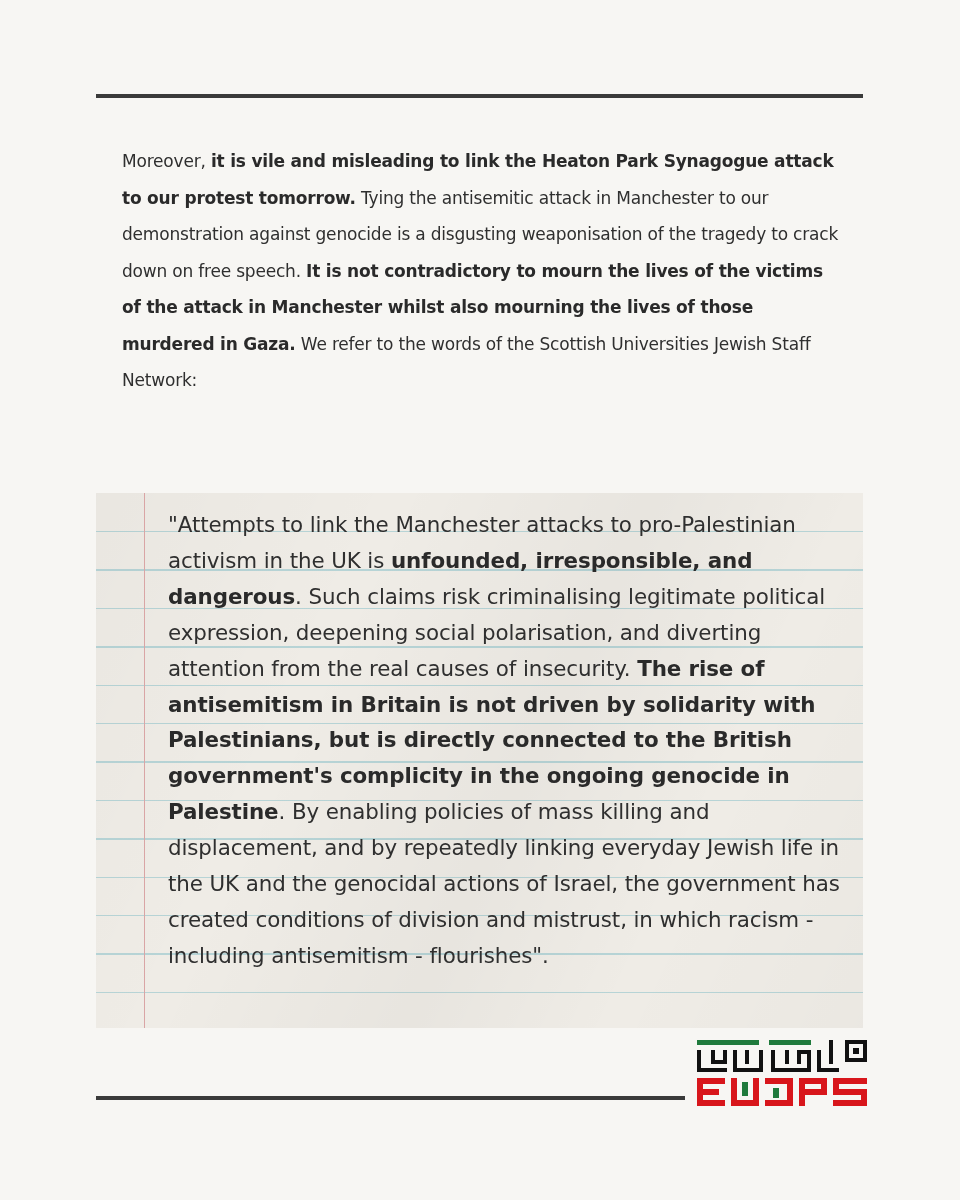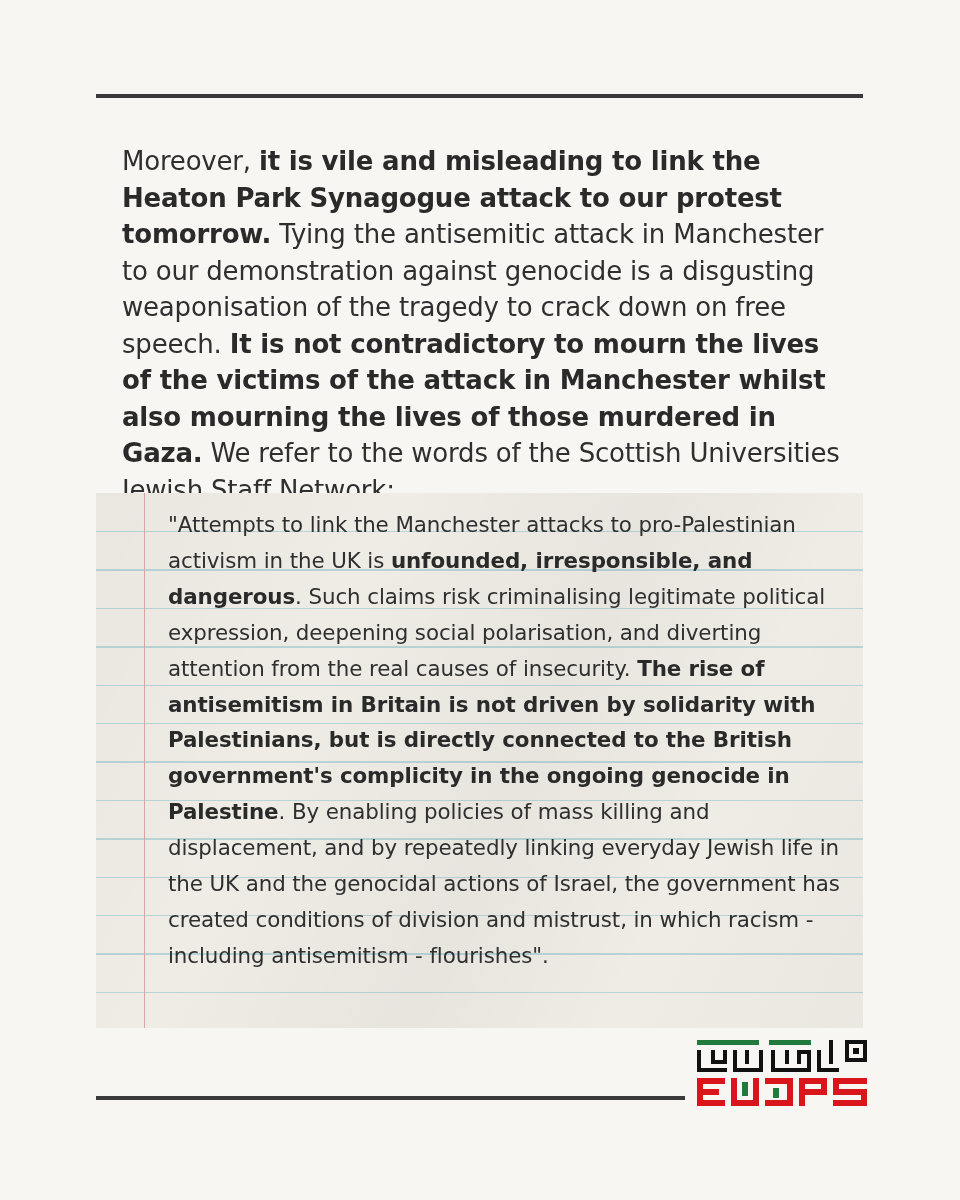--- a/index.html
+++ b/index.html
@@ -15,21 +15,21 @@
     position: absolute; left: 96px; top: 94px;
     width: 767px; height: 4px; background: #3a3a3a;
   }
   .rule-bottom {
     position: absolute; left: 96px; top: 1096px;
     width: 589px; height: 4px; background: #3a3a3a;
   }
   .intro {
     position: absolute; left: 122px; top: 143px;
     width: 720px;
-    font-size: 26px; line-height: 36.5px;
+    font-size: 17px; line-height: 36.5px;
     letter-spacing: -0.2px;
   }
   .intro b, .quote b { font-weight: bold; color: #2a2a2a; }
   .paper {
     position: absolute; left: 96px; top: 493px;
     width: 767px; height: 535px;
     background:
       linear-gradient(115deg, rgba(0,0,0,0.025) 0%, rgba(255,255,255,0) 30%, rgba(0,0,0,0.03) 55%, rgba(255,255,255,0) 75%, rgba(0,0,0,0.02) 100%),
       repeating-linear-gradient(to bottom,
         transparent 0px, transparent 37px,

